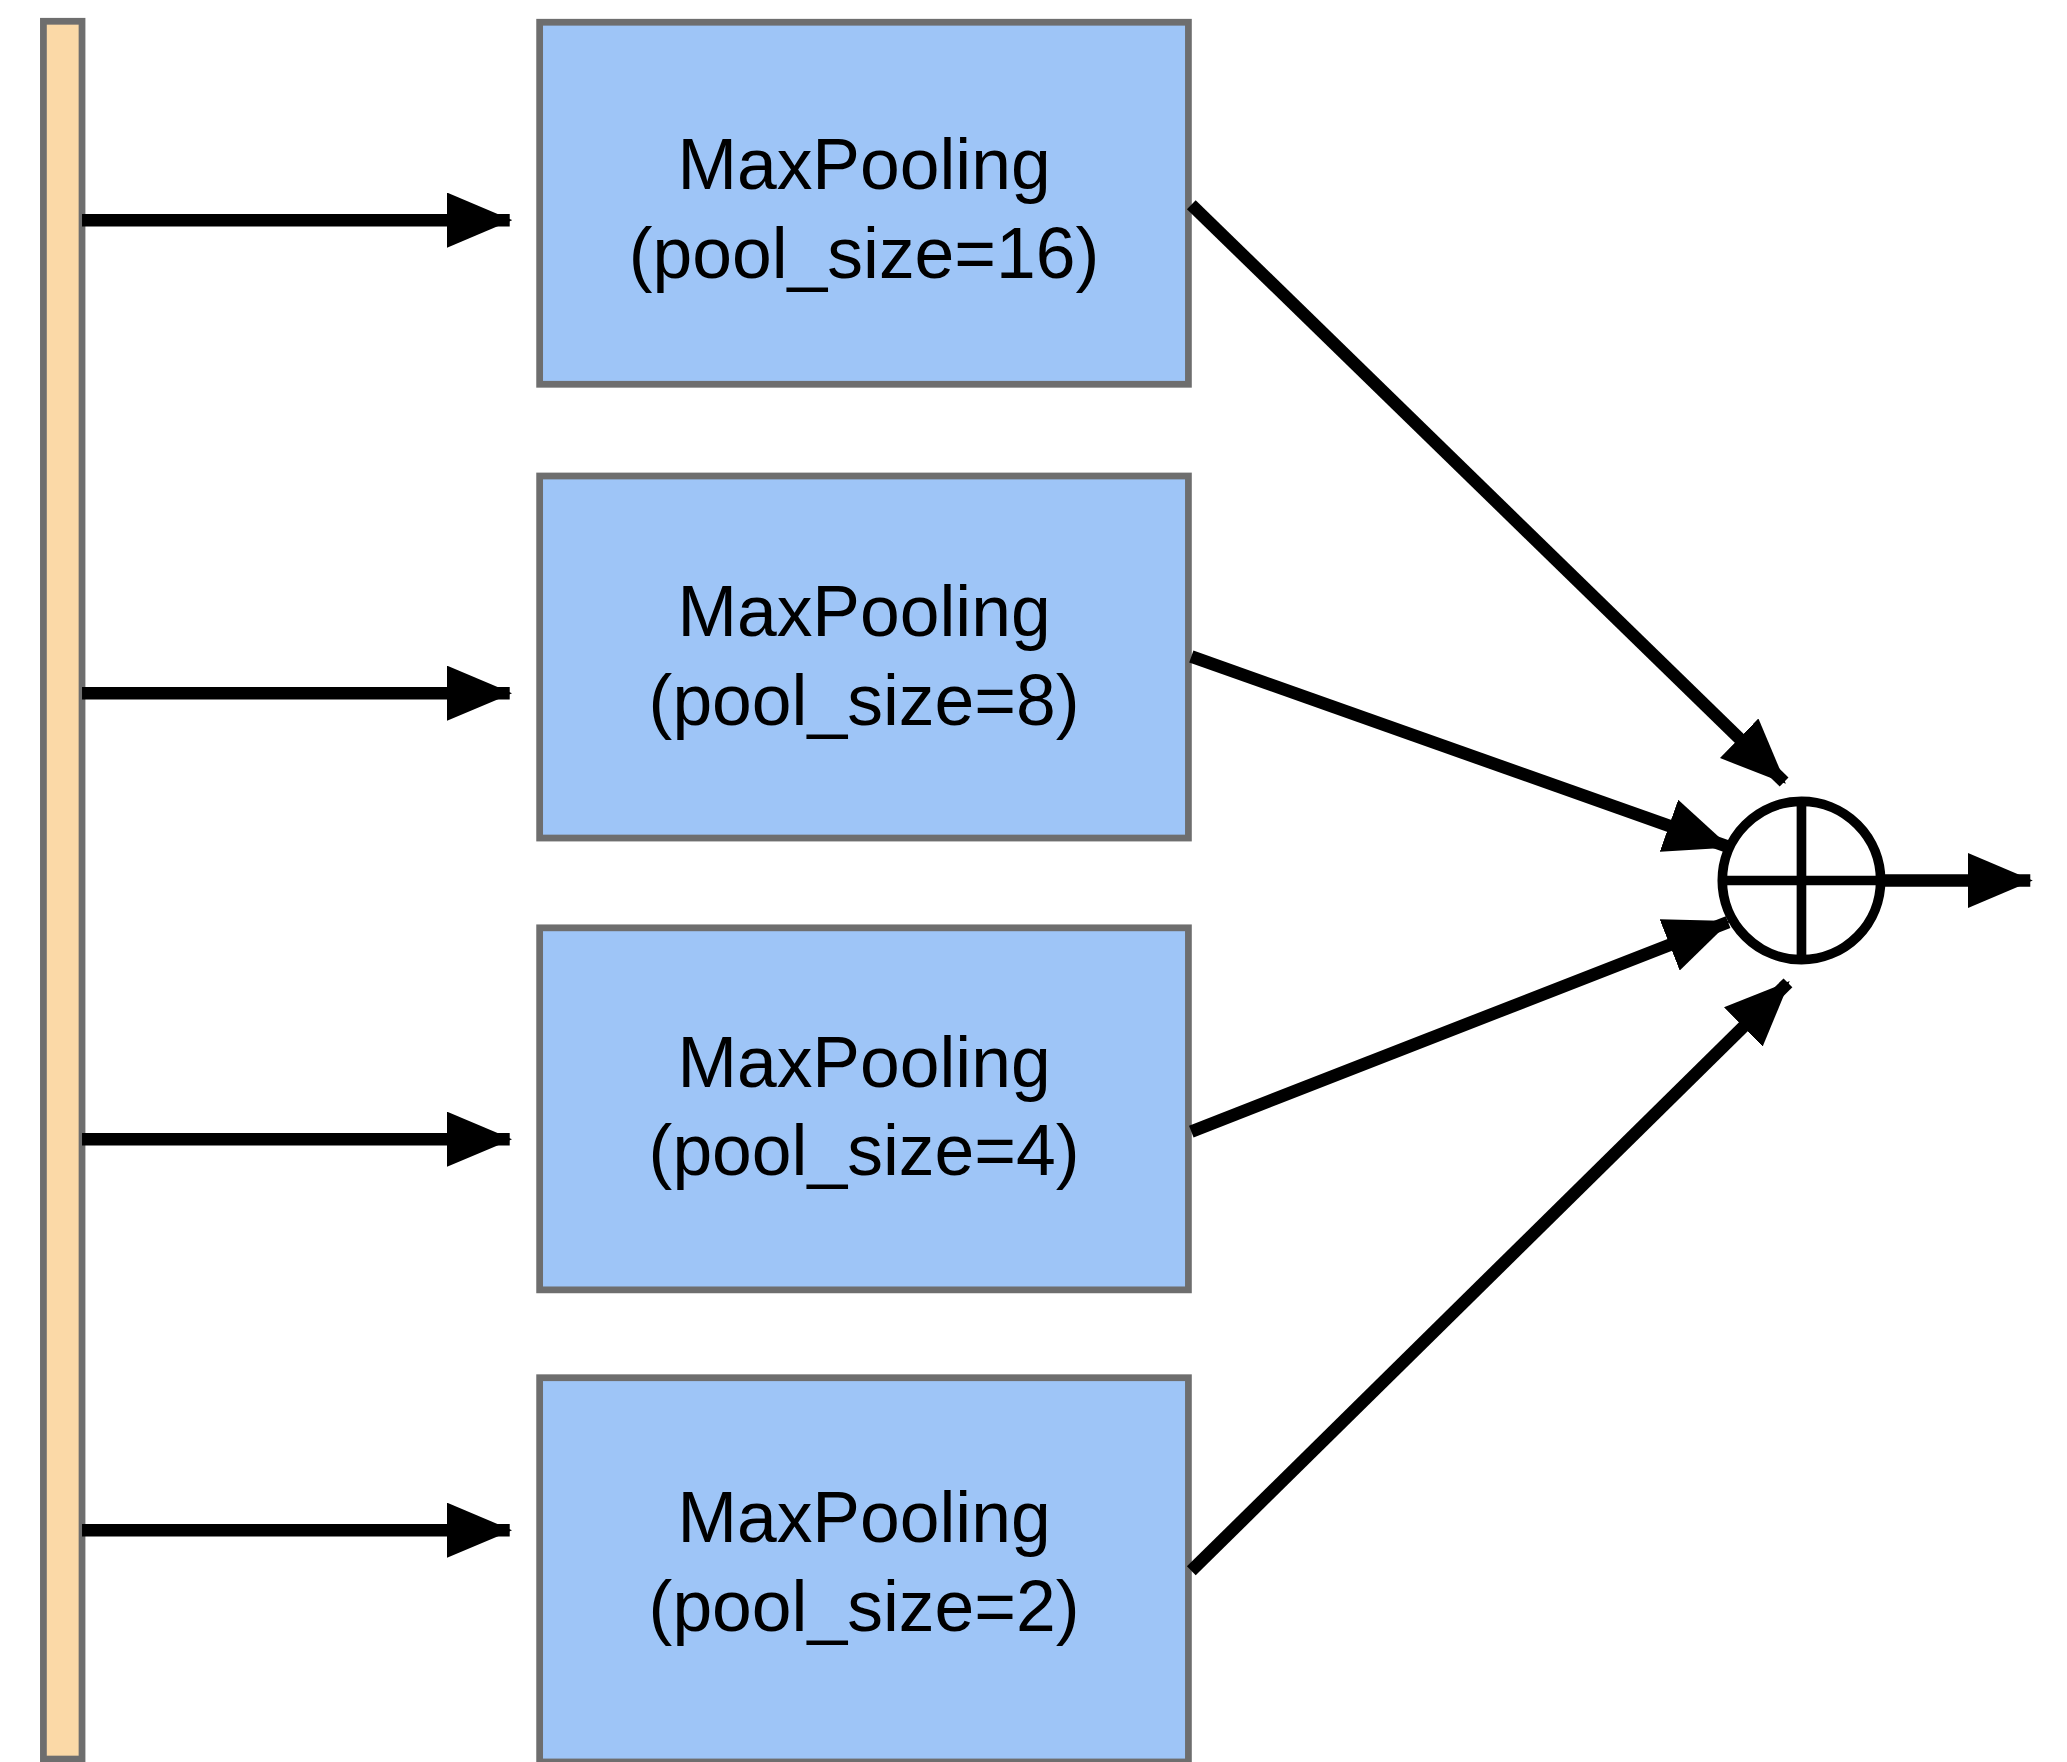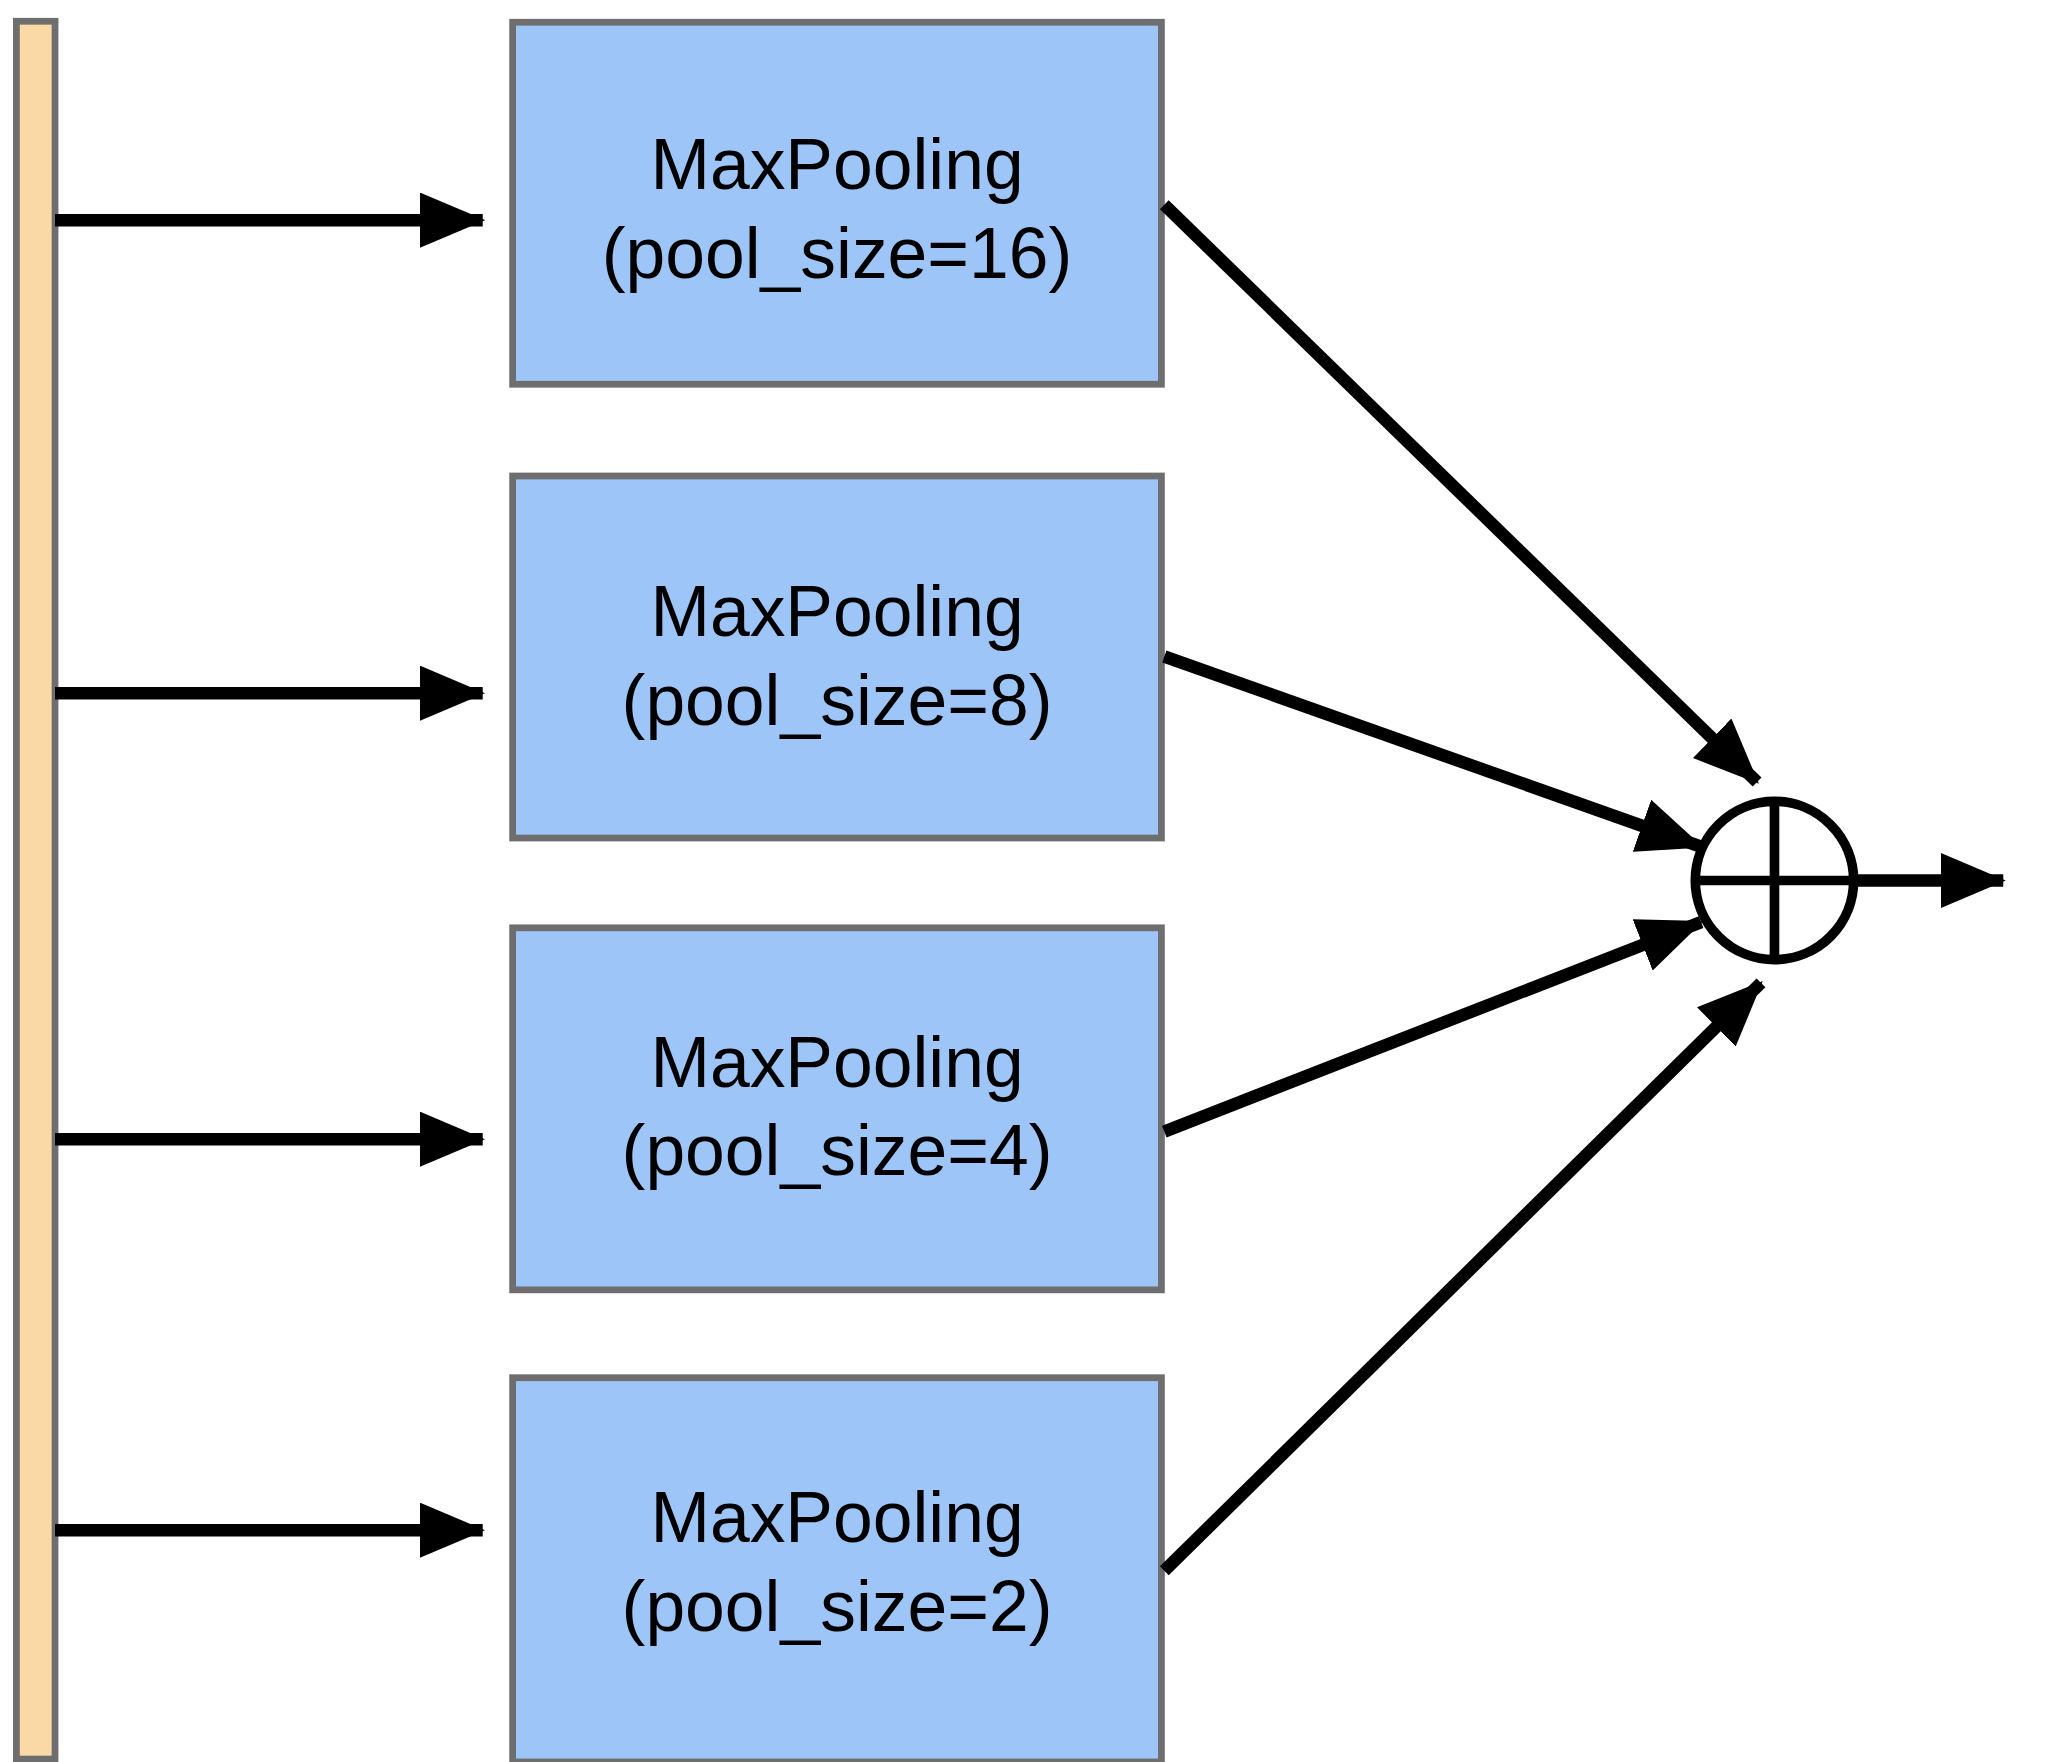--- a/index.html
+++ b/index.html
@@ -12,20 +12,21 @@
     width: 2067px;
     height: 1762px;
     font-family: "Liberation Sans", sans-serif;
     overflow: hidden;
   }
   #diagram-root {
     position: relative;
     width: 1753px;
     height: 1762px;
     background: #ffffff;
+    margin-left: 27px;
   }
   svg.canvas {
     position: absolute;
     top: 0;
     left: 0;
     width: 2067px;
     height: 1762px;
     display: block;
   }
   .node-box-fill {

